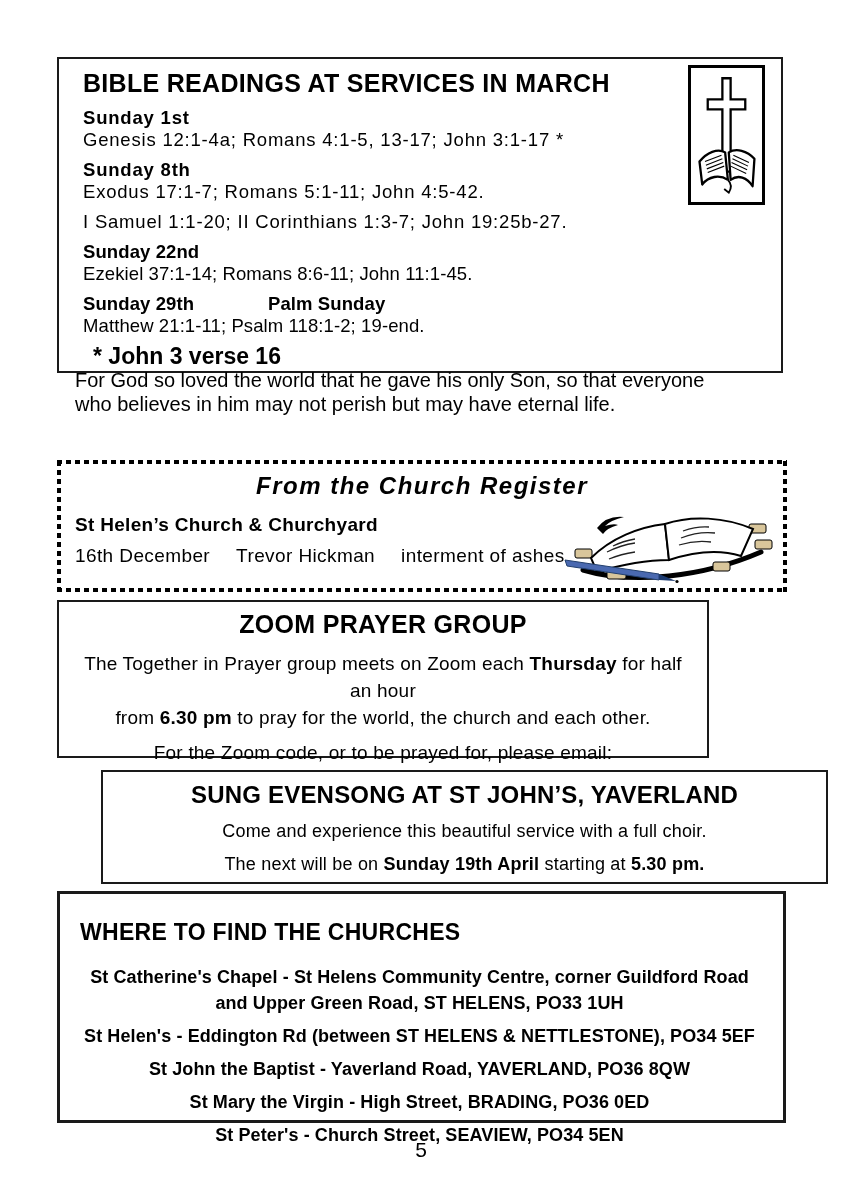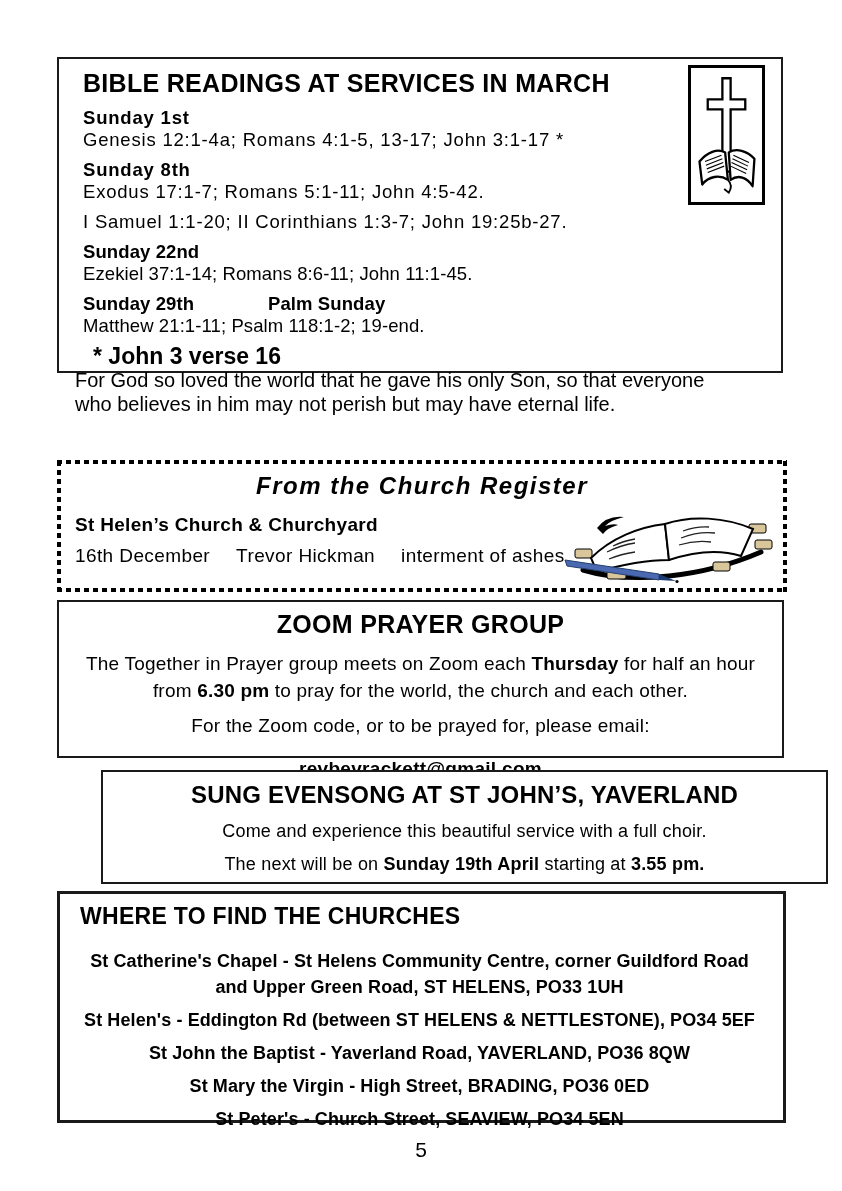--- a/index.html
+++ b/index.html
@@ -33,37 +33,37 @@
       repeating-linear-gradient(90deg,#000 0 5px,transparent 5px 9px) left bottom/100% 4px no-repeat,
       repeating-linear-gradient(0deg,#000 0 5px,transparent 5px 9px) left top/4px 100% no-repeat,
       repeating-linear-gradient(0deg,#000 0 5px,transparent 5px 9px) right top/4px 100% no-repeat; }
   .reg-title { text-align:center; font-size:24px; line-height:28px; font-weight:bold; font-style:italic; letter-spacing:1.5px; }
   .reg-sub { margin-top:14px; font-weight:bold; font-size:19px; line-height:22px; letter-spacing:.3px; }
   .reg-entry { margin-top:9px; font-size:19px; line-height:22px; letter-spacing:.4px; }
   .reg-entry span { margin-right:26px; }
   .book-art { position:absolute; right:6px; bottom:2px; width:218px; height:88px; }
 
   
-  .box3 { left:57px; top:600px; width:727px; height:158px; padding:8px 14px 0 14px; text-align:center; }
+  .box3 { left:57px; top:600px; width:652px; height:158px; padding:8px 14px 0 14px; text-align:center; }
   .box3 h2 { font-size:25px; font-weight:bold; line-height:28px; letter-spacing:.3px; }
   .zp-line { font-size:19px; line-height:27px; letter-spacing:.2px; }
   .zp-p1 { margin-top:12px; }
   .zp-p3 { margin-top:8px; }
   .zp-email { margin-top:18px; font-size:19px; line-height:24px; font-weight:bold;
     text-decoration:underline; text-underline-offset:3px; letter-spacing:.3px; }
 
   
   .box4 { left:57px; top:770px; width:727px; height:114px; padding:10px 14px 0 14px; text-align:center;margin-left:44px; }
   .box4 h2 { font-size:24px; font-weight:bold; line-height:26px; letter-spacing:.2px; }
   .ev-line { font-size:18px; line-height:22px; letter-spacing:.2px; }
   .ev-1 { margin-top:12px; }
   .ev-2 { margin-top:11px; }
 
   
-  .box5 { left:57px; top:891px; width:729px; height:232px; border-width:3px; padding:9px 24px 0 20px; }
+  .box5 { left:57px; top:891px; width:729px; height:232px; border-width:3px; padding:25px 24px 0 20px; }
   .box5 h2 { font-size:23px; font-weight:bold; line-height:26px; letter-spacing:.3px; }
   .church-list { margin-top:19px; text-align:center;font-weight:bold; }
   .church { font-size:18px; line-height:26px; letter-spacing:.1px; margin-bottom:7px; }
   .church .line2 { display:block; }
 
   .page-num { position:absolute; top:1138px; left:0; width:842px; text-align:center;
     font-size:21px; line-height:24px; }
 </style>
 </head>
 <body>
@@ -140,21 +140,21 @@
     <h2>ZOOM PRAYER GROUP</h2>
     <p class="zp-line zp-p1"><span>The Together in Prayer group meets on Zoom each </span><b>Thursday</b><span> for half an hour</span></p>
     <p class="zp-line"><span>from </span><b>6.30 pm</b><span> to pray for the world, the church and each other.</span></p>
     <p class="zp-line zp-p3">For the Zoom code, or to be prayed for, please email:</p>
     <p class="zp-email">revbevrackett@gmail.com</p>
   </section>
 
   <section class="box box4">
     <h2>SUNG EVENSONG AT ST JOHN’S, YAVERLAND</h2>
     <p class="ev-line ev-1">Come and experience this beautiful service with a full choir.</p>
-    <p class="ev-line ev-2"><span>The next will be on </span><b>Sunday 19th April</b><span> starting at </span><b>3.55 pm.</b></p>
+    <p class="ev-line ev-2"><span>The next will be on </span><b>Sunday 19th April</b><span> starting at </span><b>5.30 pm.</b></p>
   </section>
 
   <section class="box box5">
     <h2>WHERE TO FIND THE CHURCHES</h2>
     <div class="church-list">
       <p class="church"><b>St Catherine's Chapel</b><span> - St Helens Community Centre, corner Guildford Road</span><span class="line2">and Upper Green Road, ST HELENS, PO33 1UH</span></p>
       <p class="church"><b>St Helen's</b><span> - Eddington Rd (between ST HELENS &amp; NETTLESTONE), PO34 5EF</span></p>
       <p class="church"><b>St John the Baptist</b><span> - Yaverland Road, YAVERLAND, PO36 8QW</span></p>
       <p class="church"><b>St Mary the Virgin</b><span> - High Street, BRADING, PO36 0ED</span></p>
       <p class="church"><b>St Peter's</b><span> - Church Street, SEAVIEW, PO34 5EN</span></p>

